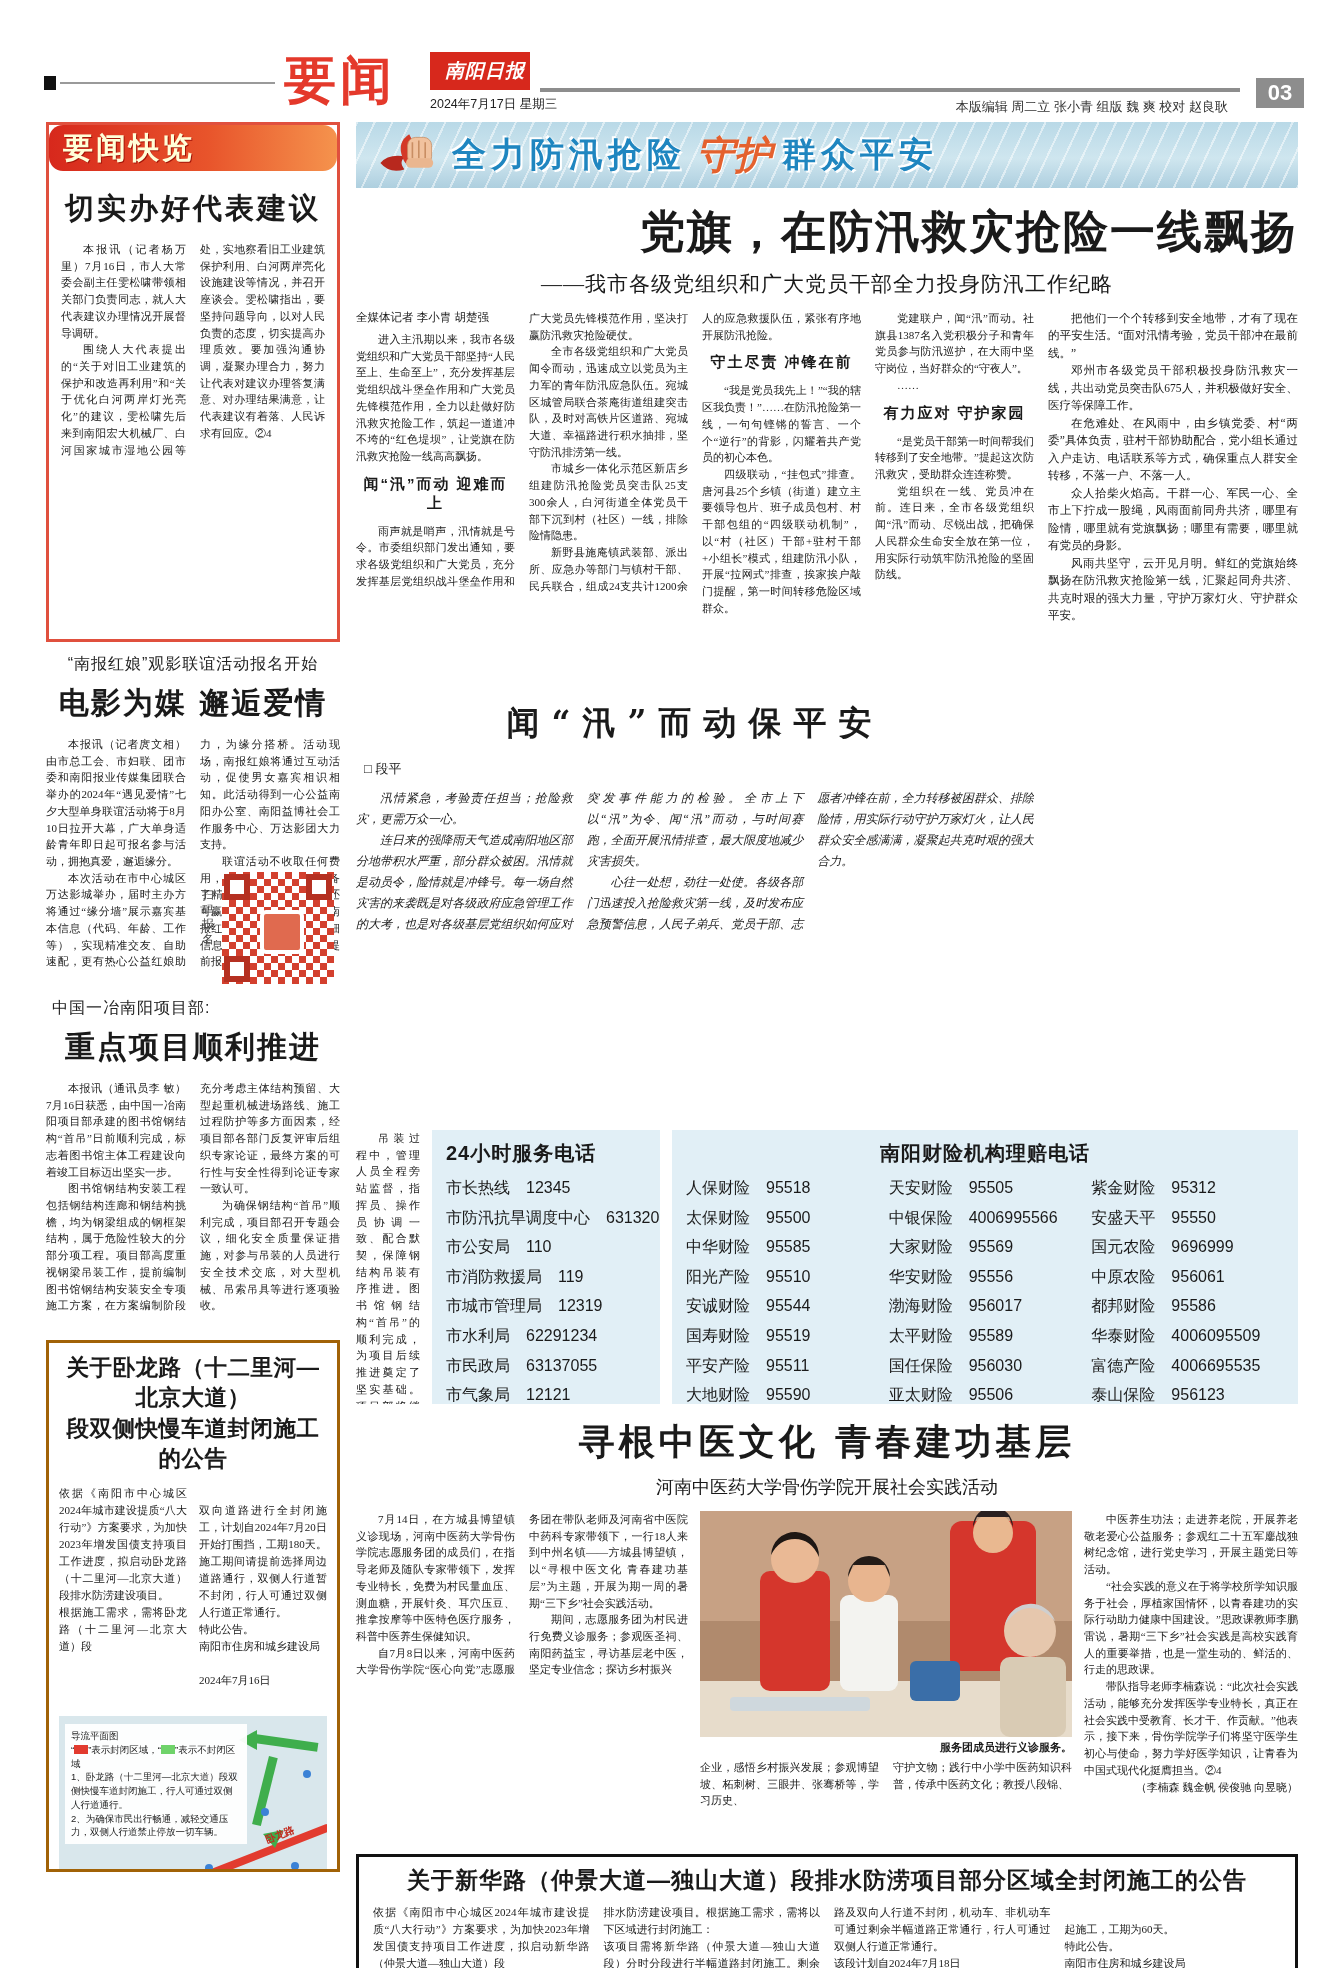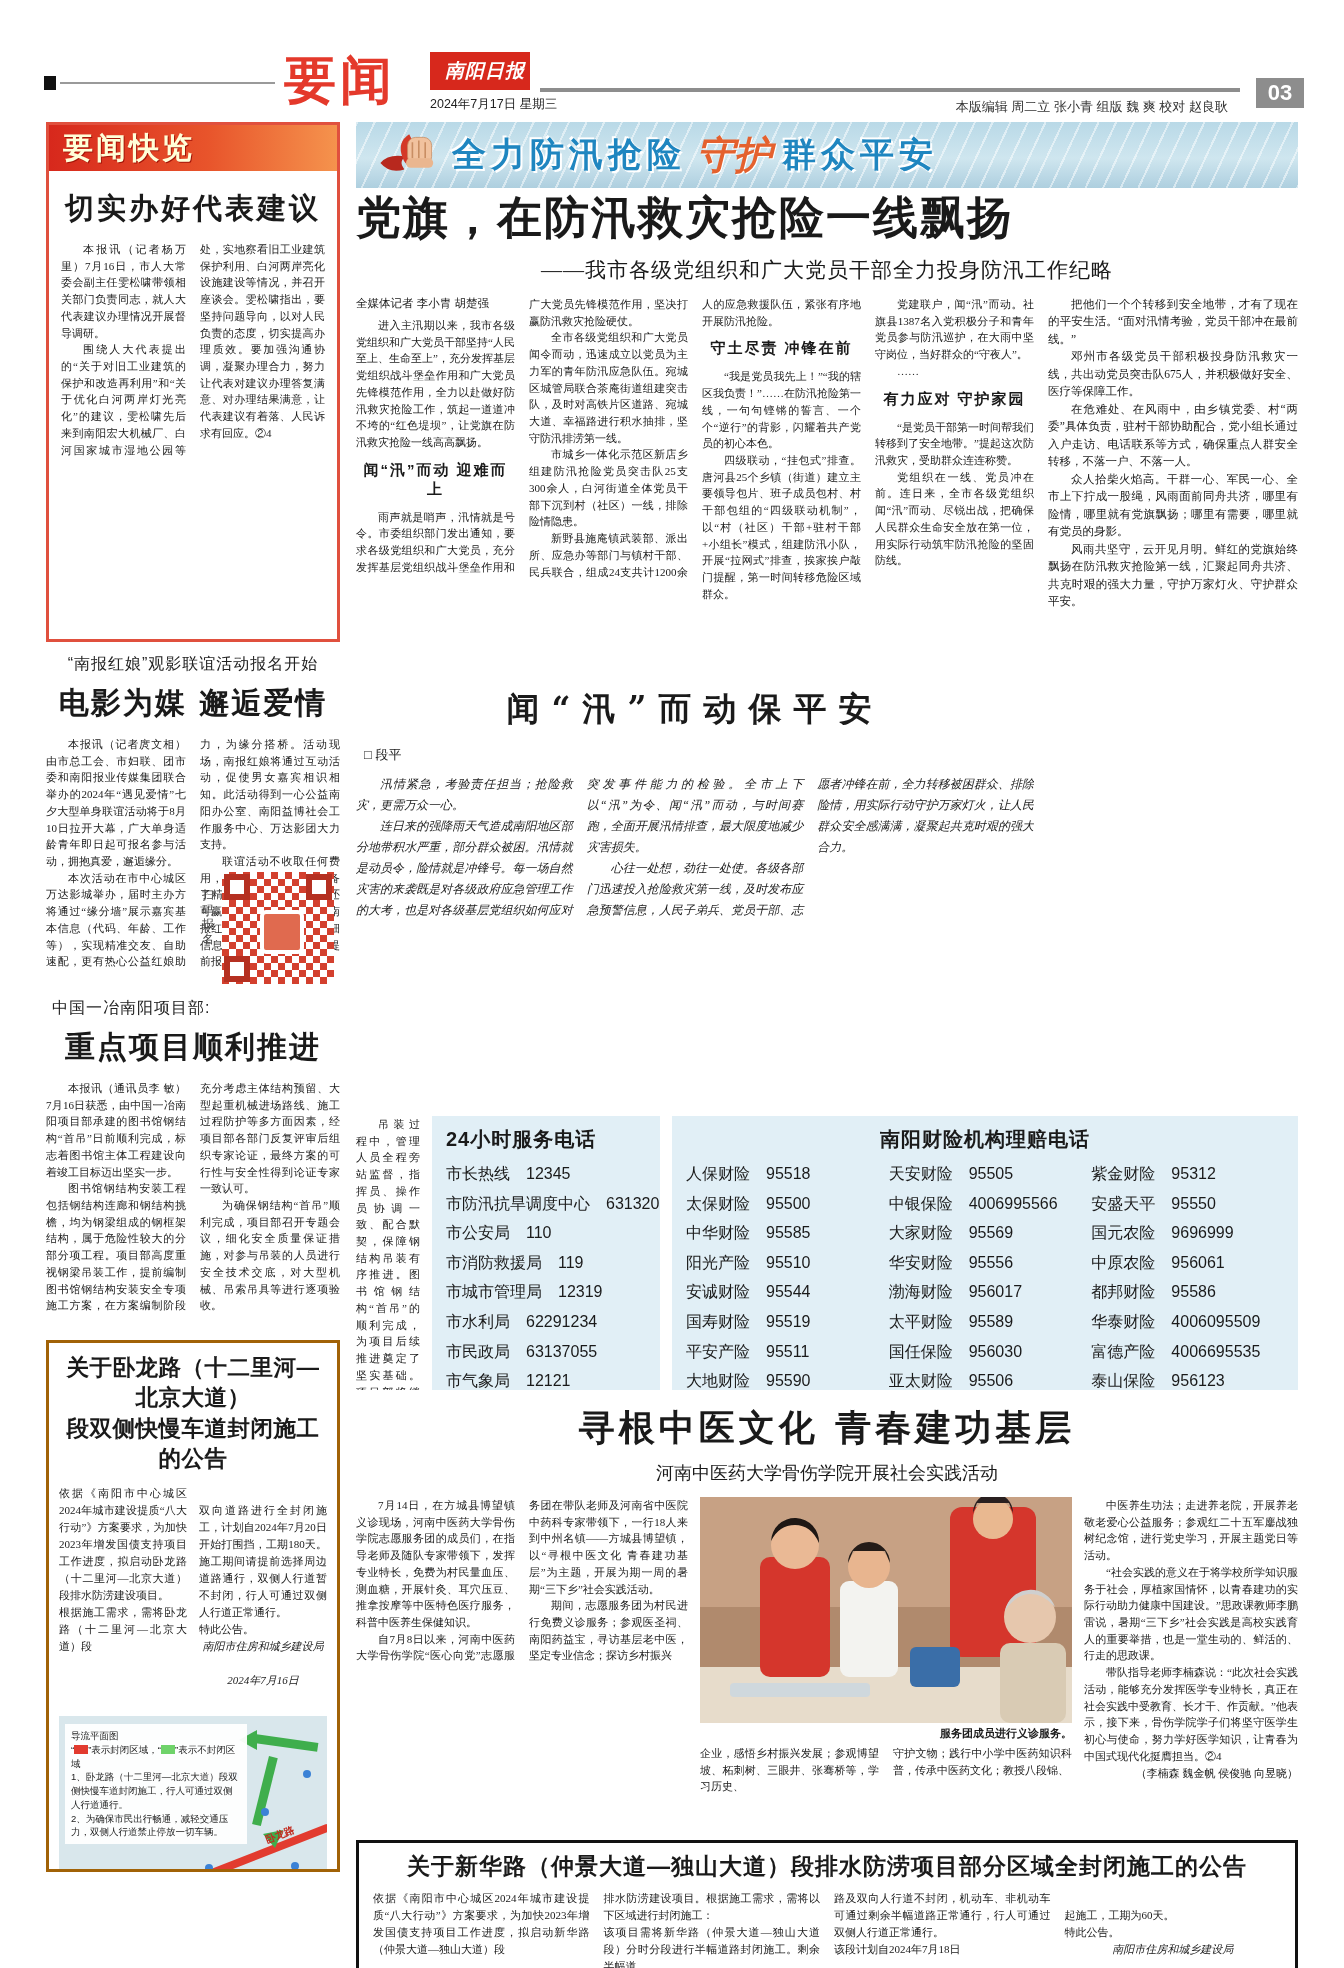--- a/index.html
+++ b/index.html
@@ -22,21 +22,21 @@
   .sidebar { width:294px; flex:none; display:flex; flex-direction:column; }
   .maincol { flex:1; display:flex; flex-direction:column; }
 
   p.t { font-size:11px; line-height:1.52; text-align:justify; text-indent:2em; }
   .cols2 { column-count:2; column-gap:14px; }
   .cols3 { column-count:3; column-gap:14px; }
   .cols4 { column-count:4; column-gap:14px; }
 
   
   .quickbox { border:3px solid #e0503e; height:520px; padding:0 0 6px; overflow:hidden; }
-  .quickbox-hdr { height:46px; background:linear-gradient(90deg,#d7281c,#e8542b 55%,#f5934d); display:flex; align-items:center; padding-left:14px; position:relative; }
+  .quickbox-hdr { height:46px; background:linear-gradient(90deg,#d7281c,#e8542b 55%,#f5934d); display:flex; align-items:center; padding-left:14px; position:relative;border-radius:14px; }
   .quickbox-hdr span { color:#ffffd8; font-weight:900; font-size:30px; font-family:"DejaVu Serif",serif; letter-spacing:3px; text-shadow:1px 1px 0 #a31508; }
   .quick-headline { text-align:center; font-size:29px; font-weight:900; font-family:"DejaVu Serif",serif; letter-spacing:3px; margin:18px 0 12px; }
   .quickbody { padding:0 12px; height:400px; overflow:hidden; }
 
   .side-art { margin-top:12px; }
   .kicker { font-size:16px; color:#222; text-align:center; letter-spacing:1px; font-family:"Liberation Sans",sans-serif; }
   .kicker.left { text-align:left; padding-left:6px; }
   .side-headline { text-align:center; font-size:30px; font-weight:900; font-family:"DejaVu Serif",serif; letter-spacing:2px; margin:8px 0 12px; }
   .side-body { height:250px; overflow:hidden; position:relative; }
   .side-body2 { height:246px; overflow:hidden; }
@@ -46,37 +46,37 @@
   .qr { position:absolute; inset:0; background-image:linear-gradient(45deg,#d3402e 25%,transparent 25%,transparent 75%,#d3402e 75%),linear-gradient(45deg,#d3402e 25%,transparent 25%,transparent 75%,#d3402e 75%); background-size:14px 14px; background-position:0 0,7px 7px; }
   .qr:after { content:""; position:absolute; left:38px; top:38px; width:36px; height:36px; background:#e06a4f; border:4px solid #fff; border-radius:6px; }
   .qr-c { position:absolute; width:26px; height:26px; border:6px solid #b53021; background:#fff; }
   .qr-caption { position:absolute; right:122px; bottom:40px; width:16px; font-size:12px; color:#444; line-height:1.2; font-family:"Liberation Sans",sans-serif; }
 
   
   .notice1 { border:3px solid #a16207; margin-top:14px; height:532px; padding:10px 10px 8px; overflow:hidden; }
   .notice1 h2 { font-family:"Liberation Sans",sans-serif; font-weight:900; font-size:22.5px; text-align:center; line-height:1.35; letter-spacing:0.5px; }
   .notice1-body { display:flex; gap:12px; margin-top:10px; }
   .notice1-body .nc { flex:1; font-size:11px; line-height:1.55; text-align:justify; white-space:pre-line; }
-  .sign { text-align:center; font-size:11px; line-height:1.55;font-style:italic; }
+  .sign { text-align:left; font-size:11px; line-height:1.55; }
 
   
   .map { position:relative; margin-top:10px; height:268px; background:#d9e7ec; overflow:hidden; }
   .map svg { position:absolute; inset:0; }
   .map-legend { position:absolute; left:6px; top:8px; width:182px; background:rgba(255,255,255,0.95); font-size:9.5px; line-height:1.45; padding:5px 6px; font-family:"Liberation Sans",sans-serif; color:#222; z-index:3;}
   .lg-sq { display:inline-block; width:14px; height:9px; vertical-align:-1px; }
   .map-roadlabel { position:absolute; color:#c22a1e; font-size:10px; font-weight:bold; transform:rotate(-21deg); z-index:2; font-family:"Liberation Sans",sans-serif;}
 
   
   .banner { position:relative; height:66px; background:linear-gradient(180deg,#b9d9e7,#cfe6ef 55%,#aecfdf); overflow:hidden; display:flex; align-items:center; padding-left:96px; }
   .banner .rain { position:absolute; inset:0; background:repeating-linear-gradient(115deg, rgba(255,255,255,.5) 0 2px, transparent 2px 16px); }
   .banner-fist { position:absolute; left:18px; top:4px; }
   .banner-t1,.banner-t3 { font-family:"Liberation Sans",sans-serif; font-weight:900; font-size:34px; color:#1f86c0; letter-spacing:5px; text-shadow:0 0 3px #fff,2px 2px 0 #fff,-2px -2px 0 #fff; position:relative; }
   .banner-t2 { font-family:"DejaVu Serif",serif; font-weight:900; font-style:italic; font-size:38px; color:#e4612e; margin:0 10px; position:relative; text-shadow:1px 1px 0 #fff; }
 
-  .main-headline { text-align:left; font-family:"DejaVu Serif",serif; font-weight:900; font-size:45px; letter-spacing:2px; }
+  .main-headline { text-align:right; font-family:"DejaVu Serif",serif; font-weight:900; font-size:45px; letter-spacing:2px; margin-top:14px; }
   .main-subhead { text-align:center; font-size:21px; margin-top:8px; letter-spacing:1px; }
 
   .rowA { display:flex; gap:14px; margin-top:12px; height:806px; }
   .rowA-left { width:678px; flex:none; display:flex; flex-direction:column; }
   .main-art-body { height:368px; overflow:hidden; }
   .byline { font-size:11.5px; text-align:left; margin-bottom:6px; font-family:"Liberation Sans",sans-serif; }
   .crosshead { font-size:15px; font-weight:900; text-align:center; margin:10px 0; font-family:"Liberation Sans",sans-serif; letter-spacing:2px; break-inside:avoid; }
   .tailcol { flex:1; height:806px; overflow:hidden; }
   .tailcol p.t { font-size:11.5px; }
 

